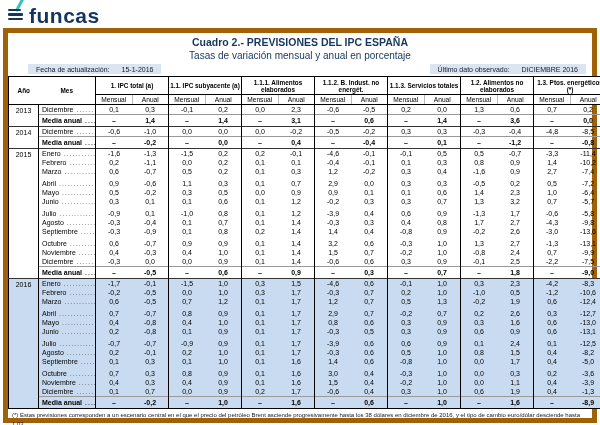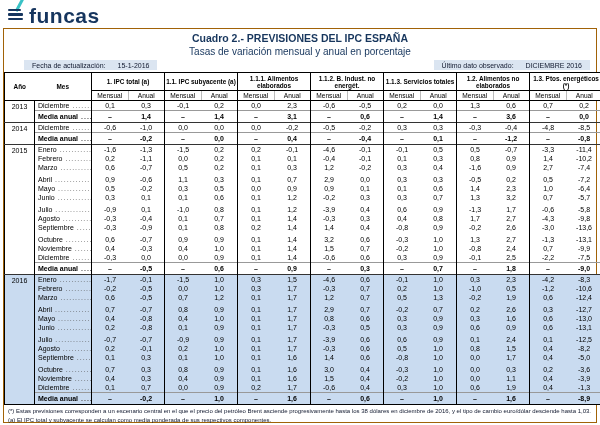--- a/index.html
+++ b/index.html
@@ -8,21 +8,21 @@
   .logo-row{height:26px;padding:2px 17px 0 8px;display:flex;align-items:center;gap:5px;}
   .logo-mark{position:relative;width:16px;height:17px;}
   .logo-mark .bar{position:absolute;left:0;height:2.6px;background:#16355e;border-radius:1px;}
   .logo-mark .b1{top:2px;width:13px;}
   .logo-mark .b2{top:6.5px;width:15px;}
   .logo-mark .b3{top:11px;width:15px;}
   .logo-mark .slash{position:absolute;width:2.6px;height:14px;background:#39c2c6;
     transform:rotate(28deg);left:10px;top:-9px;}
   .logo-text{color:#16355e;font-size:21px;font-weight:bold;letter-spacing:.5px;line-height:1;}
   
-  .box{position:absolute;top:28px;left:3px;right:3px;bottom:2px;border:1px solid #a16207;background:#fff;}
+  .box{position:absolute;top:28px;left:3px;right:3px;bottom:2px;border:5px solid #a16207;background:#fff;}
   .title{text-align:center;font-weight:bold;color:#17365d;font-size:10.5px;margin-top:3px;}
   .subtitle{text-align:center;color:#17365d;font-size:10px;margin:2px 0 3px;}
   .strips{display:flex;justify-content:space-between;align-items:center;
     padding:0 6px 2px 20px;font-size:7px;color:#10182e;}
   .strip{background:#dbe5f1;padding:1.5px 8px;display:flex;gap:12px;white-space:nowrap;}
   .strip .lab{font-weight:normal;}
   
   table{width:100%;border-collapse:collapse;table-layout:fixed;border:1px solid #000;}
   col.c-ano{width:30px;} col.c-mes{width:57px;} col.c-val{width:36.5px;}
   thead th{font-size:6.4px;font-weight:bold;text-align:center;padding:1.5px 0;

